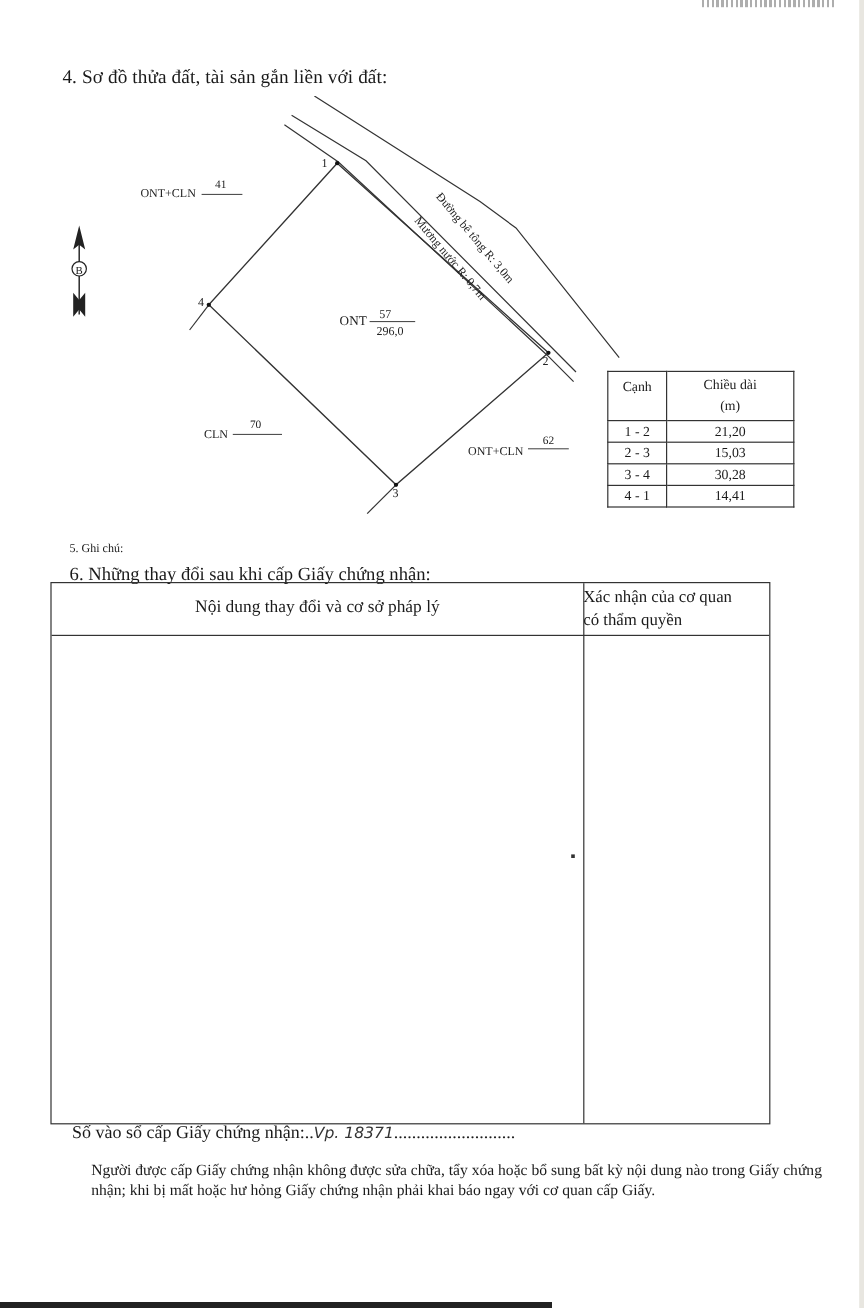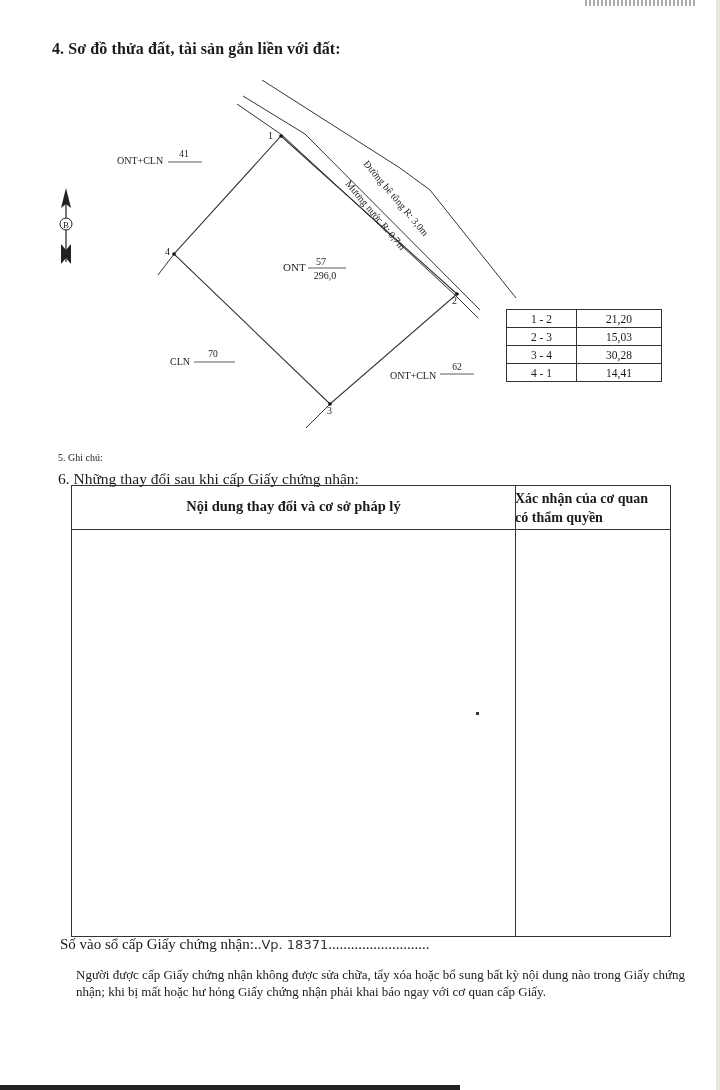--- a/index.html
+++ b/index.html
@@ -1,34 +1,34 @@
 <!DOCTYPE html>
 <html><head>
 <meta charset="utf-8">
 <style>
   html, body { margin:0; padding:0; }
   body { width:720px; height:1090px; background:#ffffff; position:relative; overflow:hidden;
          font-family:"Liberation Serif","DejaVu Serif",serif; color:#1a1a1a; }
   .abs { position:absolute; }
-  .h4 { left:52px; top:40px; font-size:16px; font-weight:bold; letter-spacing:0.1px; }
+  .h4 { left:52px; top:56px; font-size:16px; font-weight:normal; letter-spacing:0.1px; }
   .h5 { left:58px; top:452px; font-size:10px; font-weight:normal; }
   .h6 { left:58px; top:470px; font-size:15.5px; font-weight:normal; }
   svg.map { position:absolute; left:0; top:80px; }
   svg text { font-family:"Liberation Serif","DejaVu Serif",serif; fill:#222; }
   table.edges { position:absolute; left:506px; top:309px; width:156px; border-collapse:collapse; font-size:11.5px; }
   table.edges td, table.edges th { border:1px solid #333; text-align:center; font-weight:normal; padding:0; }
   table.edges th { height:20px; line-height:18px; }
   table.edges td { height:17px; line-height:16px; }
-  .changes { position:absolute; left:71px; top:485px; width:598px; height:450px; border:1.2px solid #333;font-weight:bold; }
+  .changes { position:absolute; left:42px; top:485px; width:598px; height:450px; border:1.2px solid #333; }
   .changes .col-divider { position:absolute; left:443px; top:0; bottom:0; border-left:1.2px solid #333; }
   .changes .row-divider { position:absolute; left:0; right:0; top:43px; border-top:1.2px solid #333; }
   .changes .hdr-left { position:absolute; left:0; width:443px; top:12px; text-align:center; font-size:14.5px; }
   .changes .hdr-right { position:absolute; left:443px; right:0; top:3px; text-align:left; font-size:14px; line-height:19px; }
   .register { left:60px; top:936px; font-size:15px; }
-  .register .hand { font-family:"DejaVu Sans",sans-serif; font-size:13px; color:#333; }
+  .register .hand { font-family:"DejaVu Sans",sans-serif; font-style:italic; font-size:13px; color:#333; }
   .note { left:50px; top:966px; width:620px; font-size:13px; line-height:17px;margin-left:26px; }
   .scan-top { left:585px; top:0; width:110px; height:6px; background:repeating-linear-gradient(90deg,#777 0 2px,transparent 2px 4px); opacity:0.6; }
   .scan-bottom { left:0; top:1085px; width:460px; height:5px; background:#222; }
   .right-edge { left:716px; top:0; width:4px; height:1090px; background:#e8e6e0; }
   .dot { left:476px; top:712px; width:3px; height:3px; background:#333; }
 </style>
 </head>
 <body>
 
 <div class="abs right-edge"></div>
@@ -80,20 +80,27 @@
   <line x1="194" y1="362" x2="235" y2="362" stroke="#333" stroke-width="0.8"></line>
   <text x="213" y="357" font-size="9.5" text-anchor="middle">70</text>
 
   <text x="390" y="379" font-size="10">ONT+CLN</text>
   <line x1="440" y1="374" x2="474" y2="374" stroke="#333" stroke-width="0.8"></line>
   <text x="457" y="370" font-size="9.5" text-anchor="middle">62</text>
 </svg>
 
 <table class="edges">
   <tbody>
+      <tr>
+    <th style="width:48px;height:36px;vertical-align:top;padding-top:4px;">Cạnh</th>
+    <th style="height:36px;line-height:18px;">
+      <div>Chiều dài</div>
+      <div>(m)</div>
+    </th>
+  </tr>
   <tr>
         <td>1 - 2</td>
         <td>21,20</td>
       </tr>
   <tr>
         <td>2 - 3</td>
         <td>15,03</td>
       </tr>
   <tr>
         <td>3 - 4</td>

